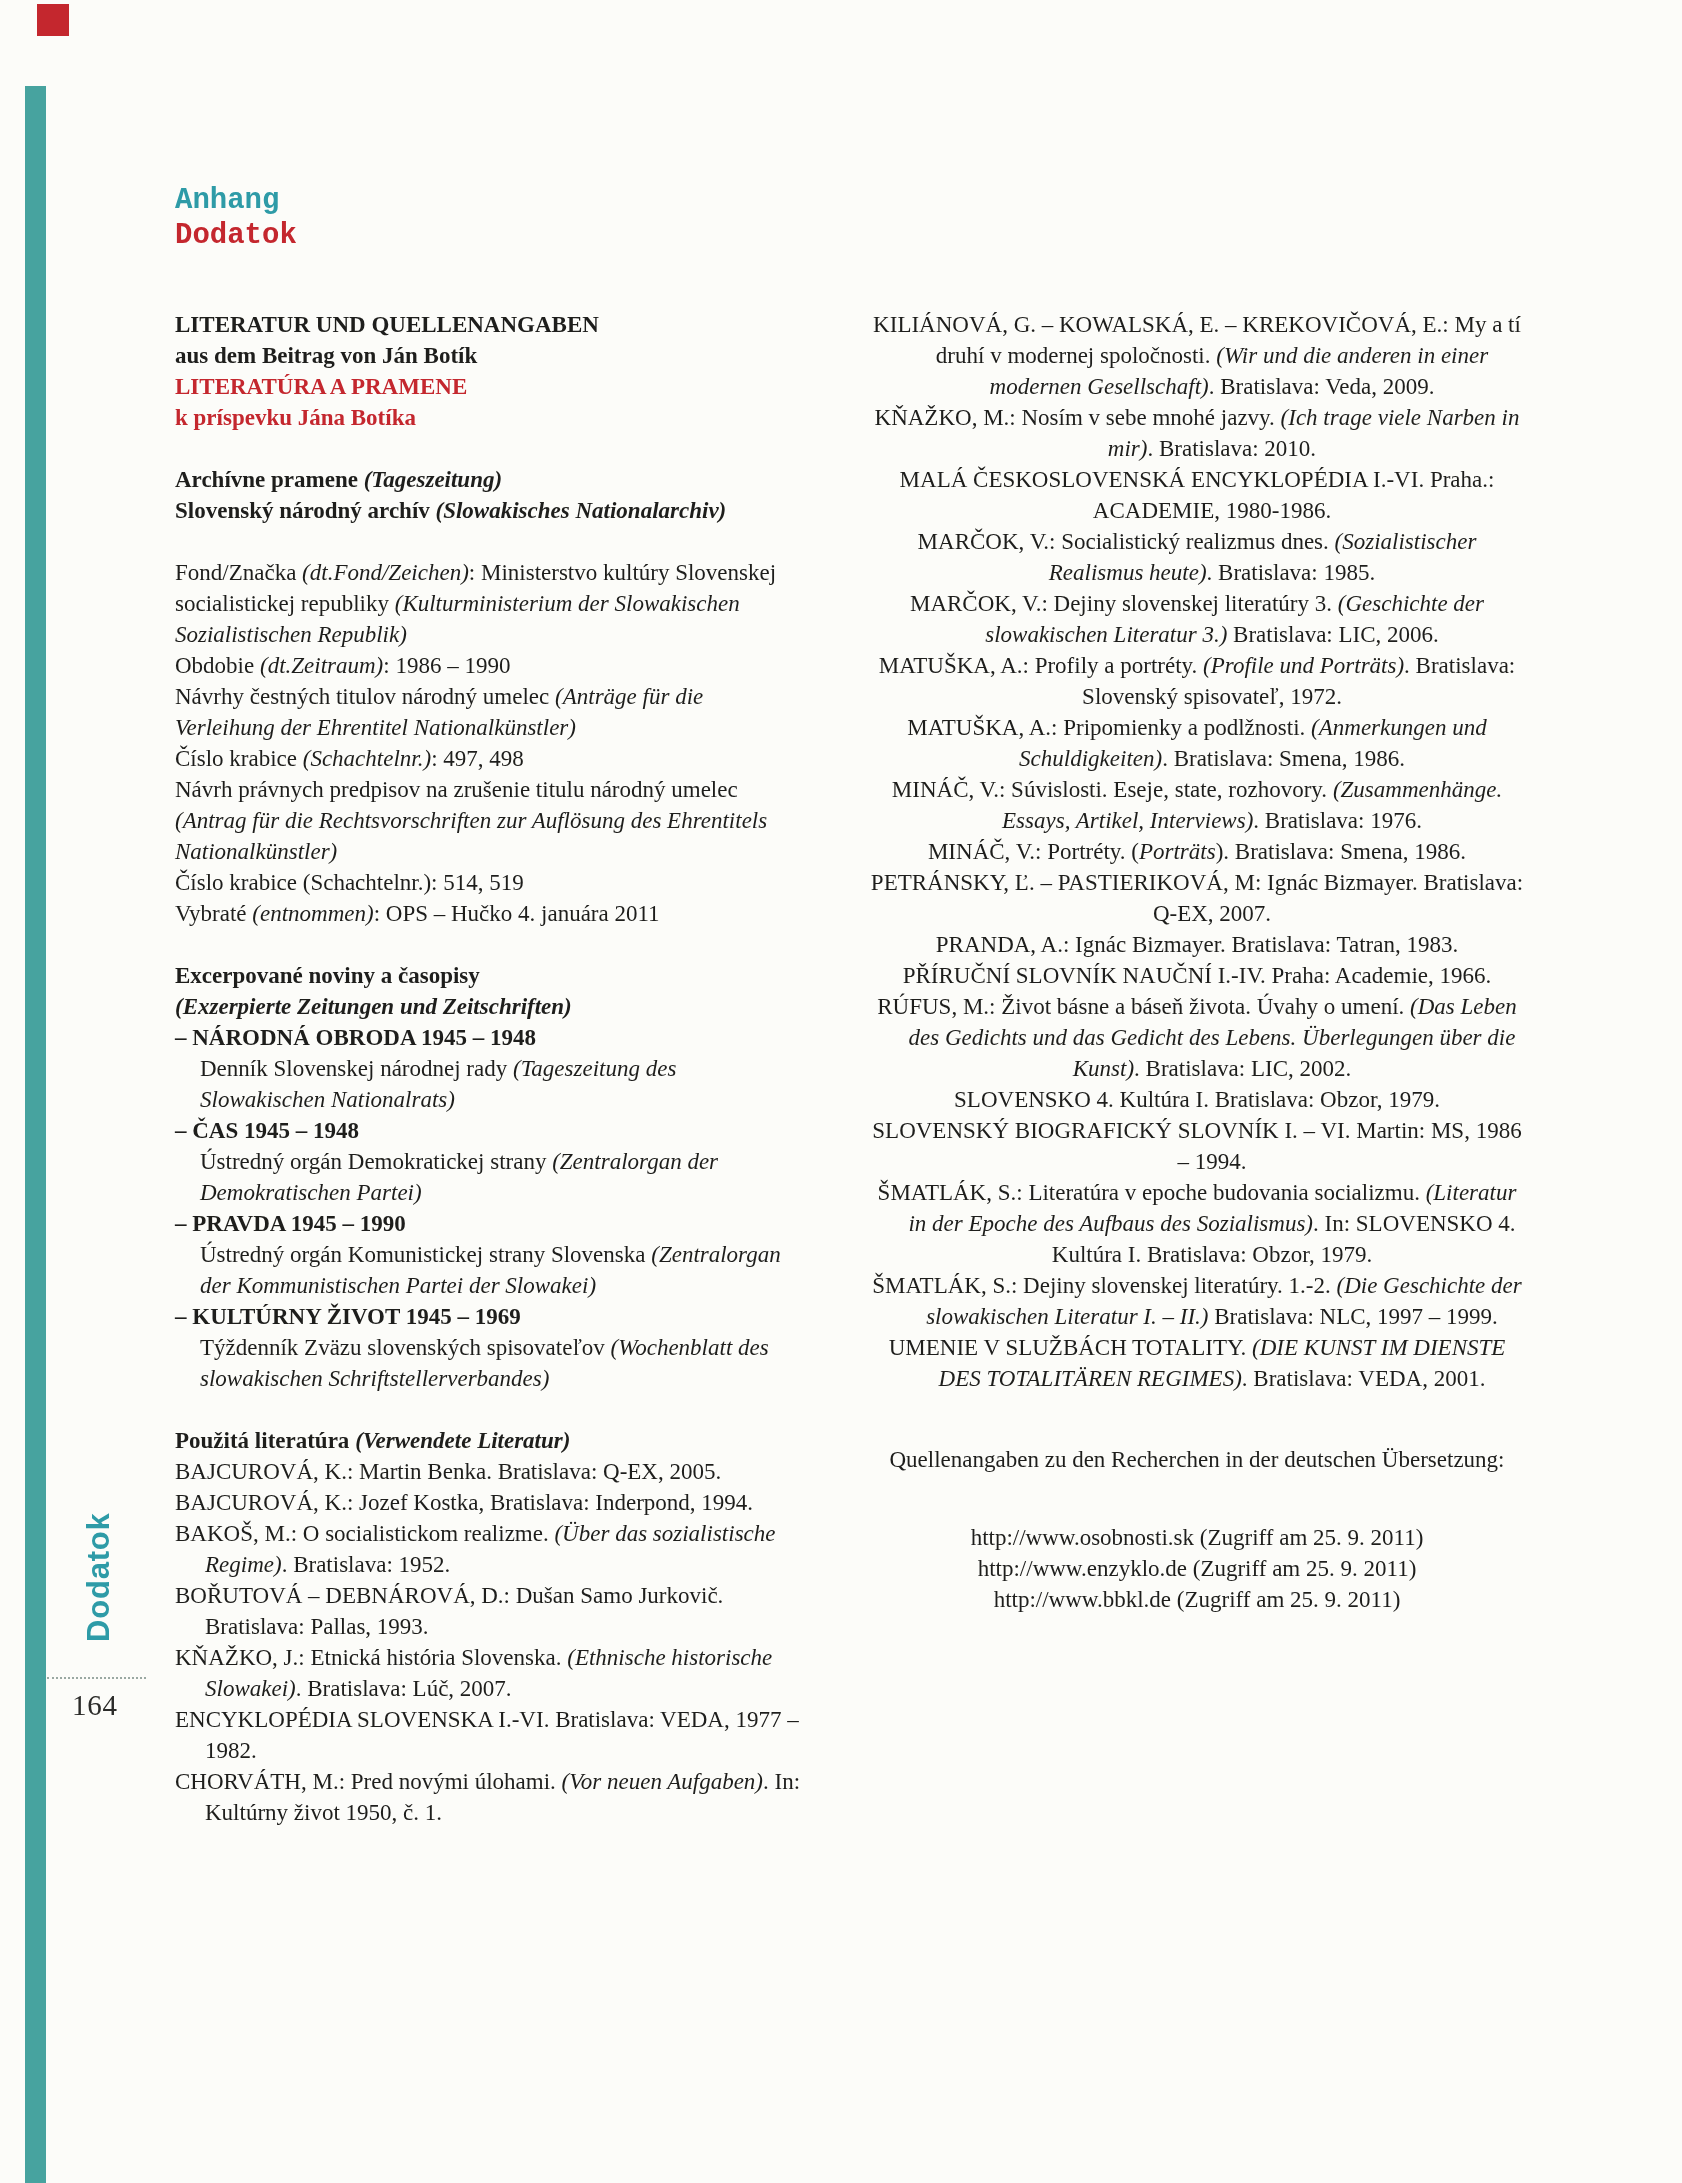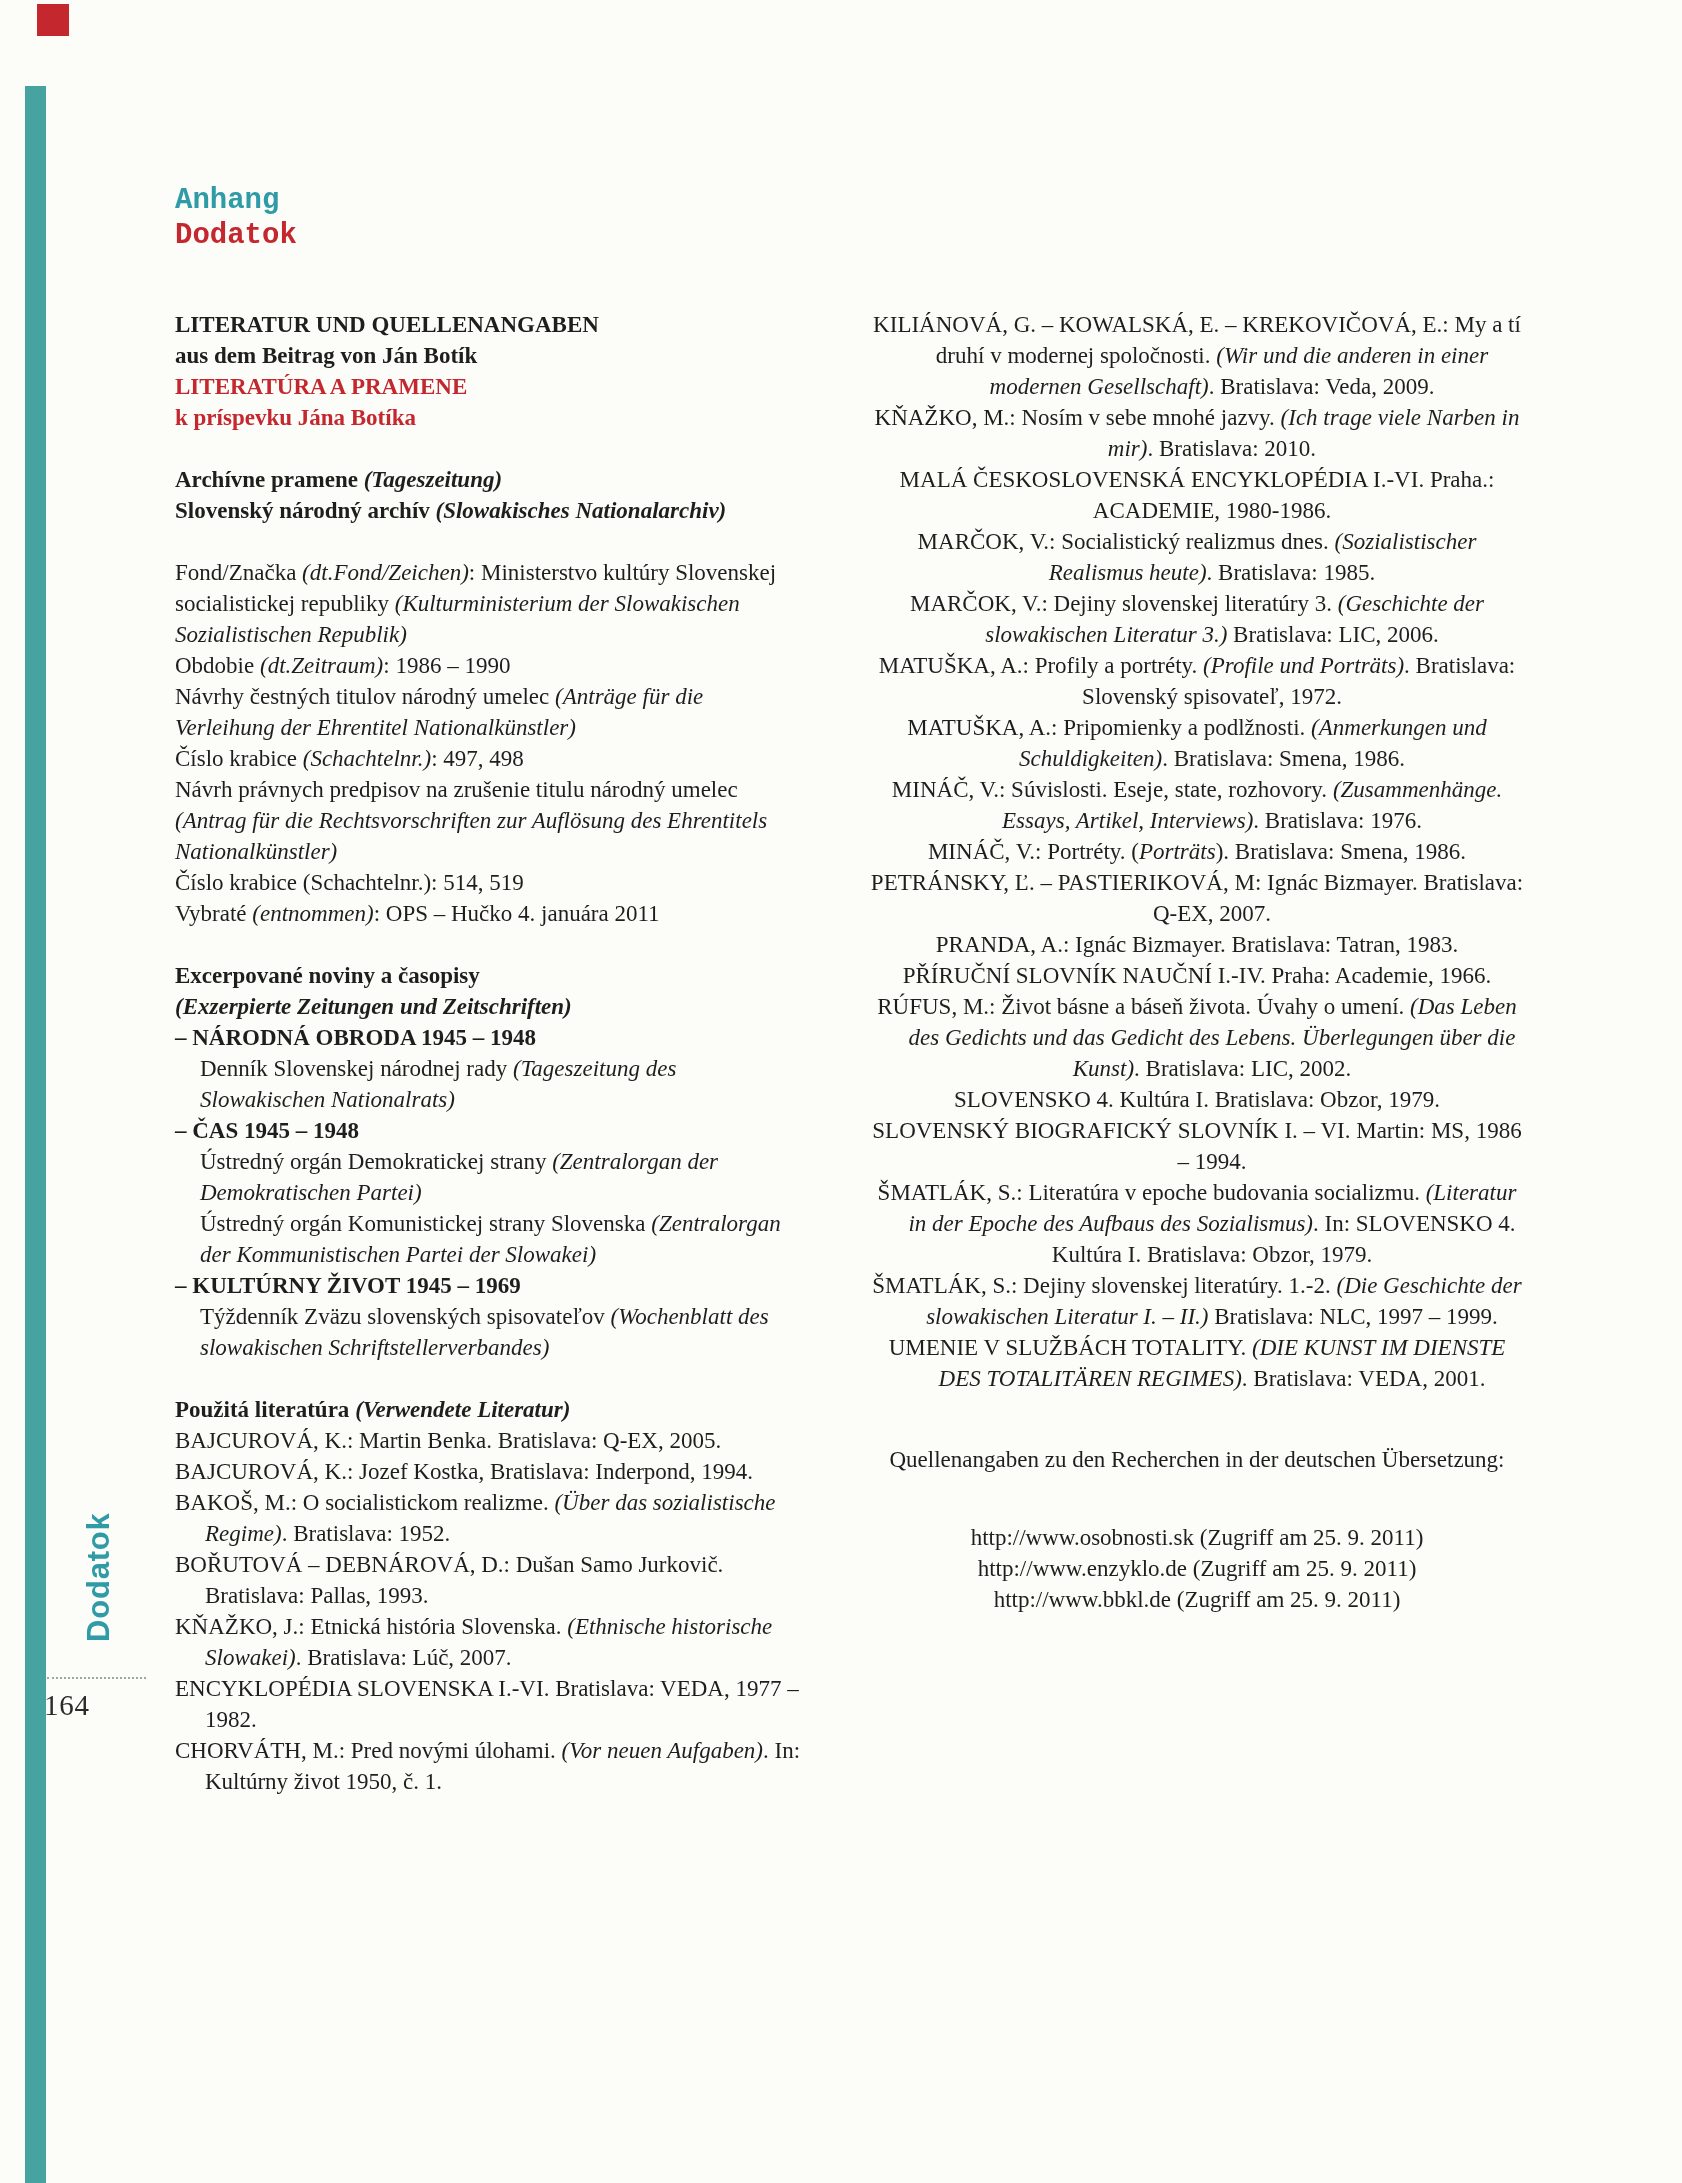--- a/index.html
+++ b/index.html
@@ -53,21 +53,21 @@
     font-family:"Liberation Sans","DejaVu Sans",sans-serif;
     font-weight:700;font-size:31px;letter-spacing:0.8px;
     color:var(--accent_teal);
     white-space:nowrap;
   }
   .dotted-divider{
     position:absolute;left:47px;top:1677px;width:99px;height:0;
     border-top:2.5px dotted #9aa8a2;
   }
   .page-number{
-    position:absolute;left:44px;top:1689px;
+    position:absolute;left:72px;top:1689px;
     font-size:29px;color:#2b2b29;letter-spacing:0.8px;
   }
 </style>
 </head>
 <body>
 
 <div class="corner-mark"></div>
 <div class="margin-bar"></div>
 
 <div class="section-header">
@@ -91,20 +91,21 @@
     <div class="blk blk-plain"><span class="rn">Návrh právnych predpisov na zrušenie titulu národný umelec </span><span class="rn it">(Antrag für die Rechtsvorschriften zur Auflösung des Ehrentitels Nationalkünstler)</span></div>
     <div class="blk blk-plain"><span class="rn">Číslo krabice (Schachtelnr.): 514, 519</span></div>
     <div class="blk blk-plain"><span class="rn">Vybraté </span><span class="rn it">(entnommen)</span><span class="rn">: OPS – Hučko 4. januára 2011</span></div>
     <div class="blk blk-gap" style="height: 31px;"></div>
     <div class="blk blk-plain"><span class="rn bd">Excerpované noviny a časopisy</span></div>
     <div class="blk blk-plain"><span class="rn bd it">(Exzerpierte Zeitungen und Zeitschriften)</span></div>
     <div class="blk blk-plain"><span class="rn bd">– NÁRODNÁ OBRODA 1945 – 1948</span></div>
     <div class="blk blk-indent"><span class="rn">Denník Slovenskej národnej rady </span><span class="rn it">(Tageszeitung des Slowakischen Nationalrats)</span></div>
     <div class="blk blk-plain"><span class="rn bd">– ČAS 1945 – 1948</span></div>
     <div class="blk blk-indent"><span class="rn">Ústredný orgán Demokratickej strany </span><span class="rn it">(Zentralorgan der Demokratischen Partei)</span></div>
+    <div class="blk blk-plain"><span class="rn bd">– PRAVDA 1945 – 1990</span></div>
     <div class="blk blk-indent"><span class="rn">Ústredný orgán Komunistickej strany Slovenska </span><span class="rn it">(Zentralorgan der Kommunistischen Partei der Slowakei)</span></div>
     <div class="blk blk-plain"><span class="rn bd">– KULTÚRNY ŽIVOT 1945 – 1969</span></div>
     <div class="blk blk-indent"><span class="rn">Týždenník Zväzu slovenských spisovateľov </span><span class="rn it">(Wochenblatt des slowakischen Schriftstellerverbandes)</span></div>
     <div class="blk blk-gap" style="height: 31px;"></div>
     <div class="blk blk-plain"><span class="rn bd">Použitá literatúra </span><span class="rn bd it">(Verwendete Literatur)</span></div>
     <div class="blk blk-entry"><span class="rn">BAJCUROVÁ, K.: Martin Benka. Bratislava: Q-EX, 2005.</span></div>
     <div class="blk blk-entry"><span class="rn">BAJCUROVÁ, K.: Jozef Kostka, Bratislava: Inderpond, 1994.</span></div>
     <div class="blk blk-entry"><span class="rn">BAKOŠ, M.: O socialistickom realizme. </span><span class="rn it">(Über das sozialistische Regime)</span><span class="rn">. Bratislava: 1952.</span></div>
     <div class="blk blk-entry"><span class="rn">BOŘUTOVÁ – DEBNÁROVÁ, D.: Dušan Samo Jurkovič. Bratislava: Pallas, 1993.</span></div>
     <div class="blk blk-entry"><span class="rn">KŇAŽKO, J.: Etnická história Slovenska. </span><span class="rn it">(Ethnische historische Slowakei)</span><span class="rn">. Bratislava: Lúč, 2007.</span></div>

